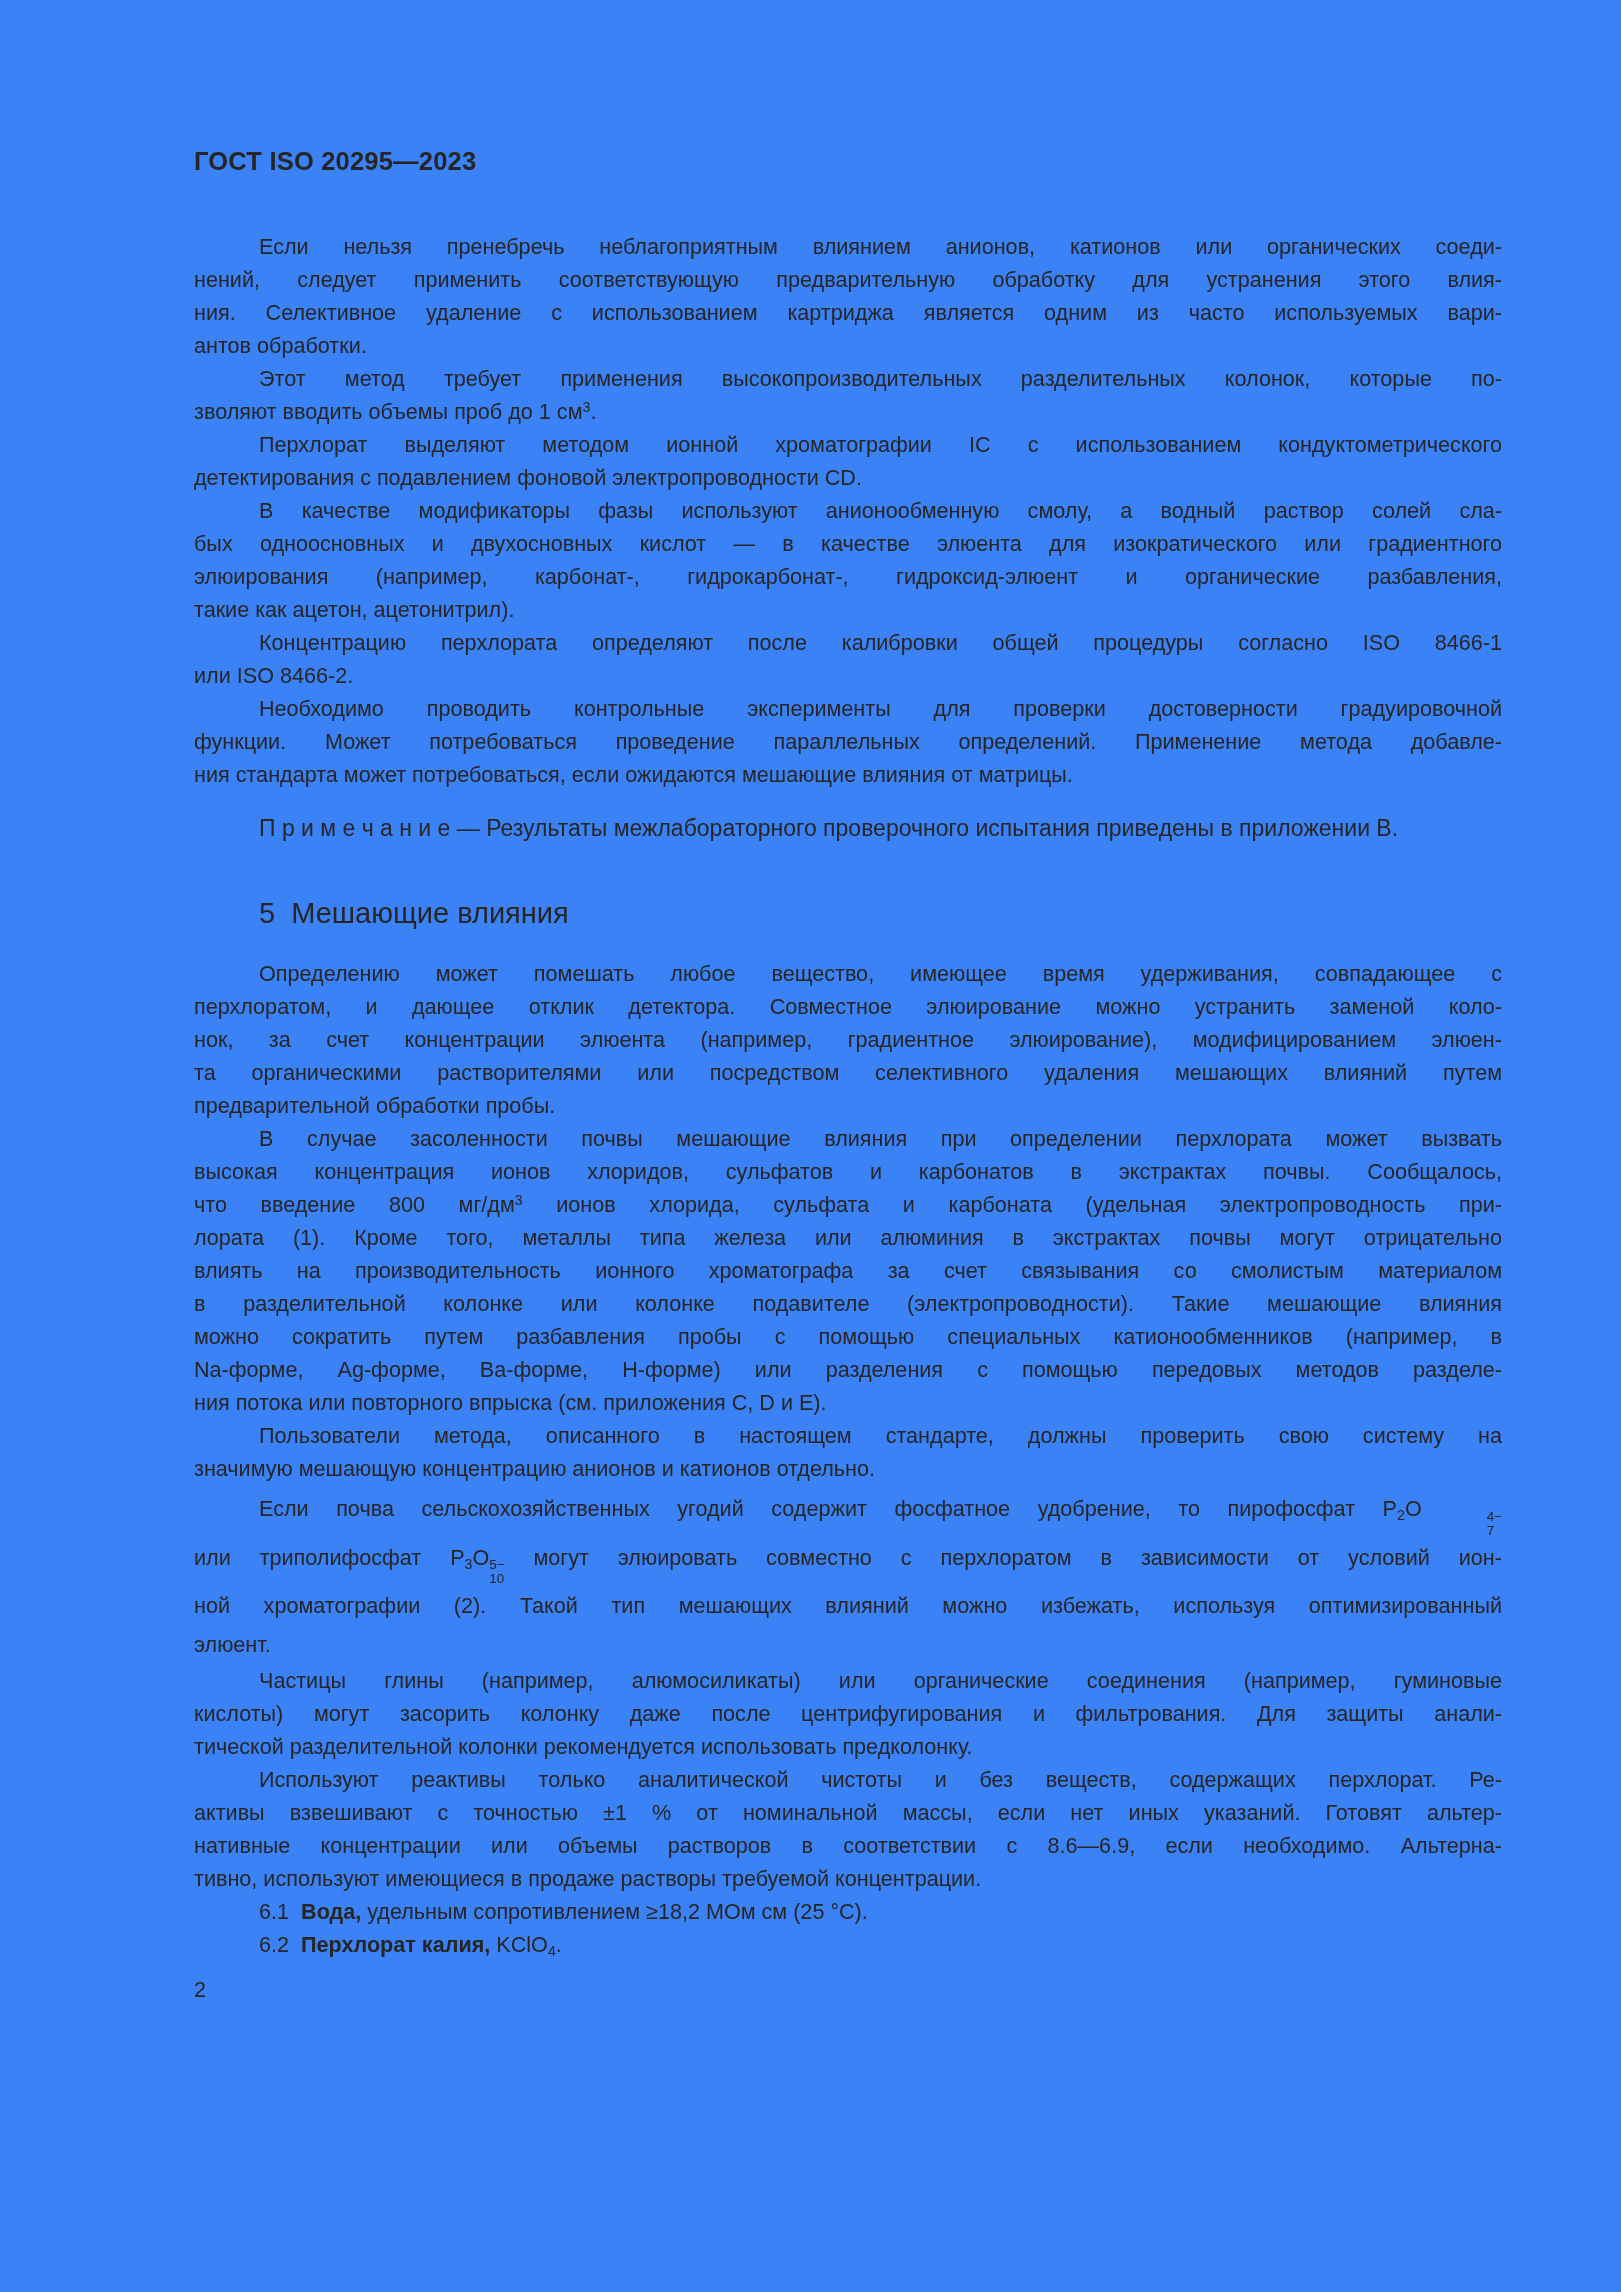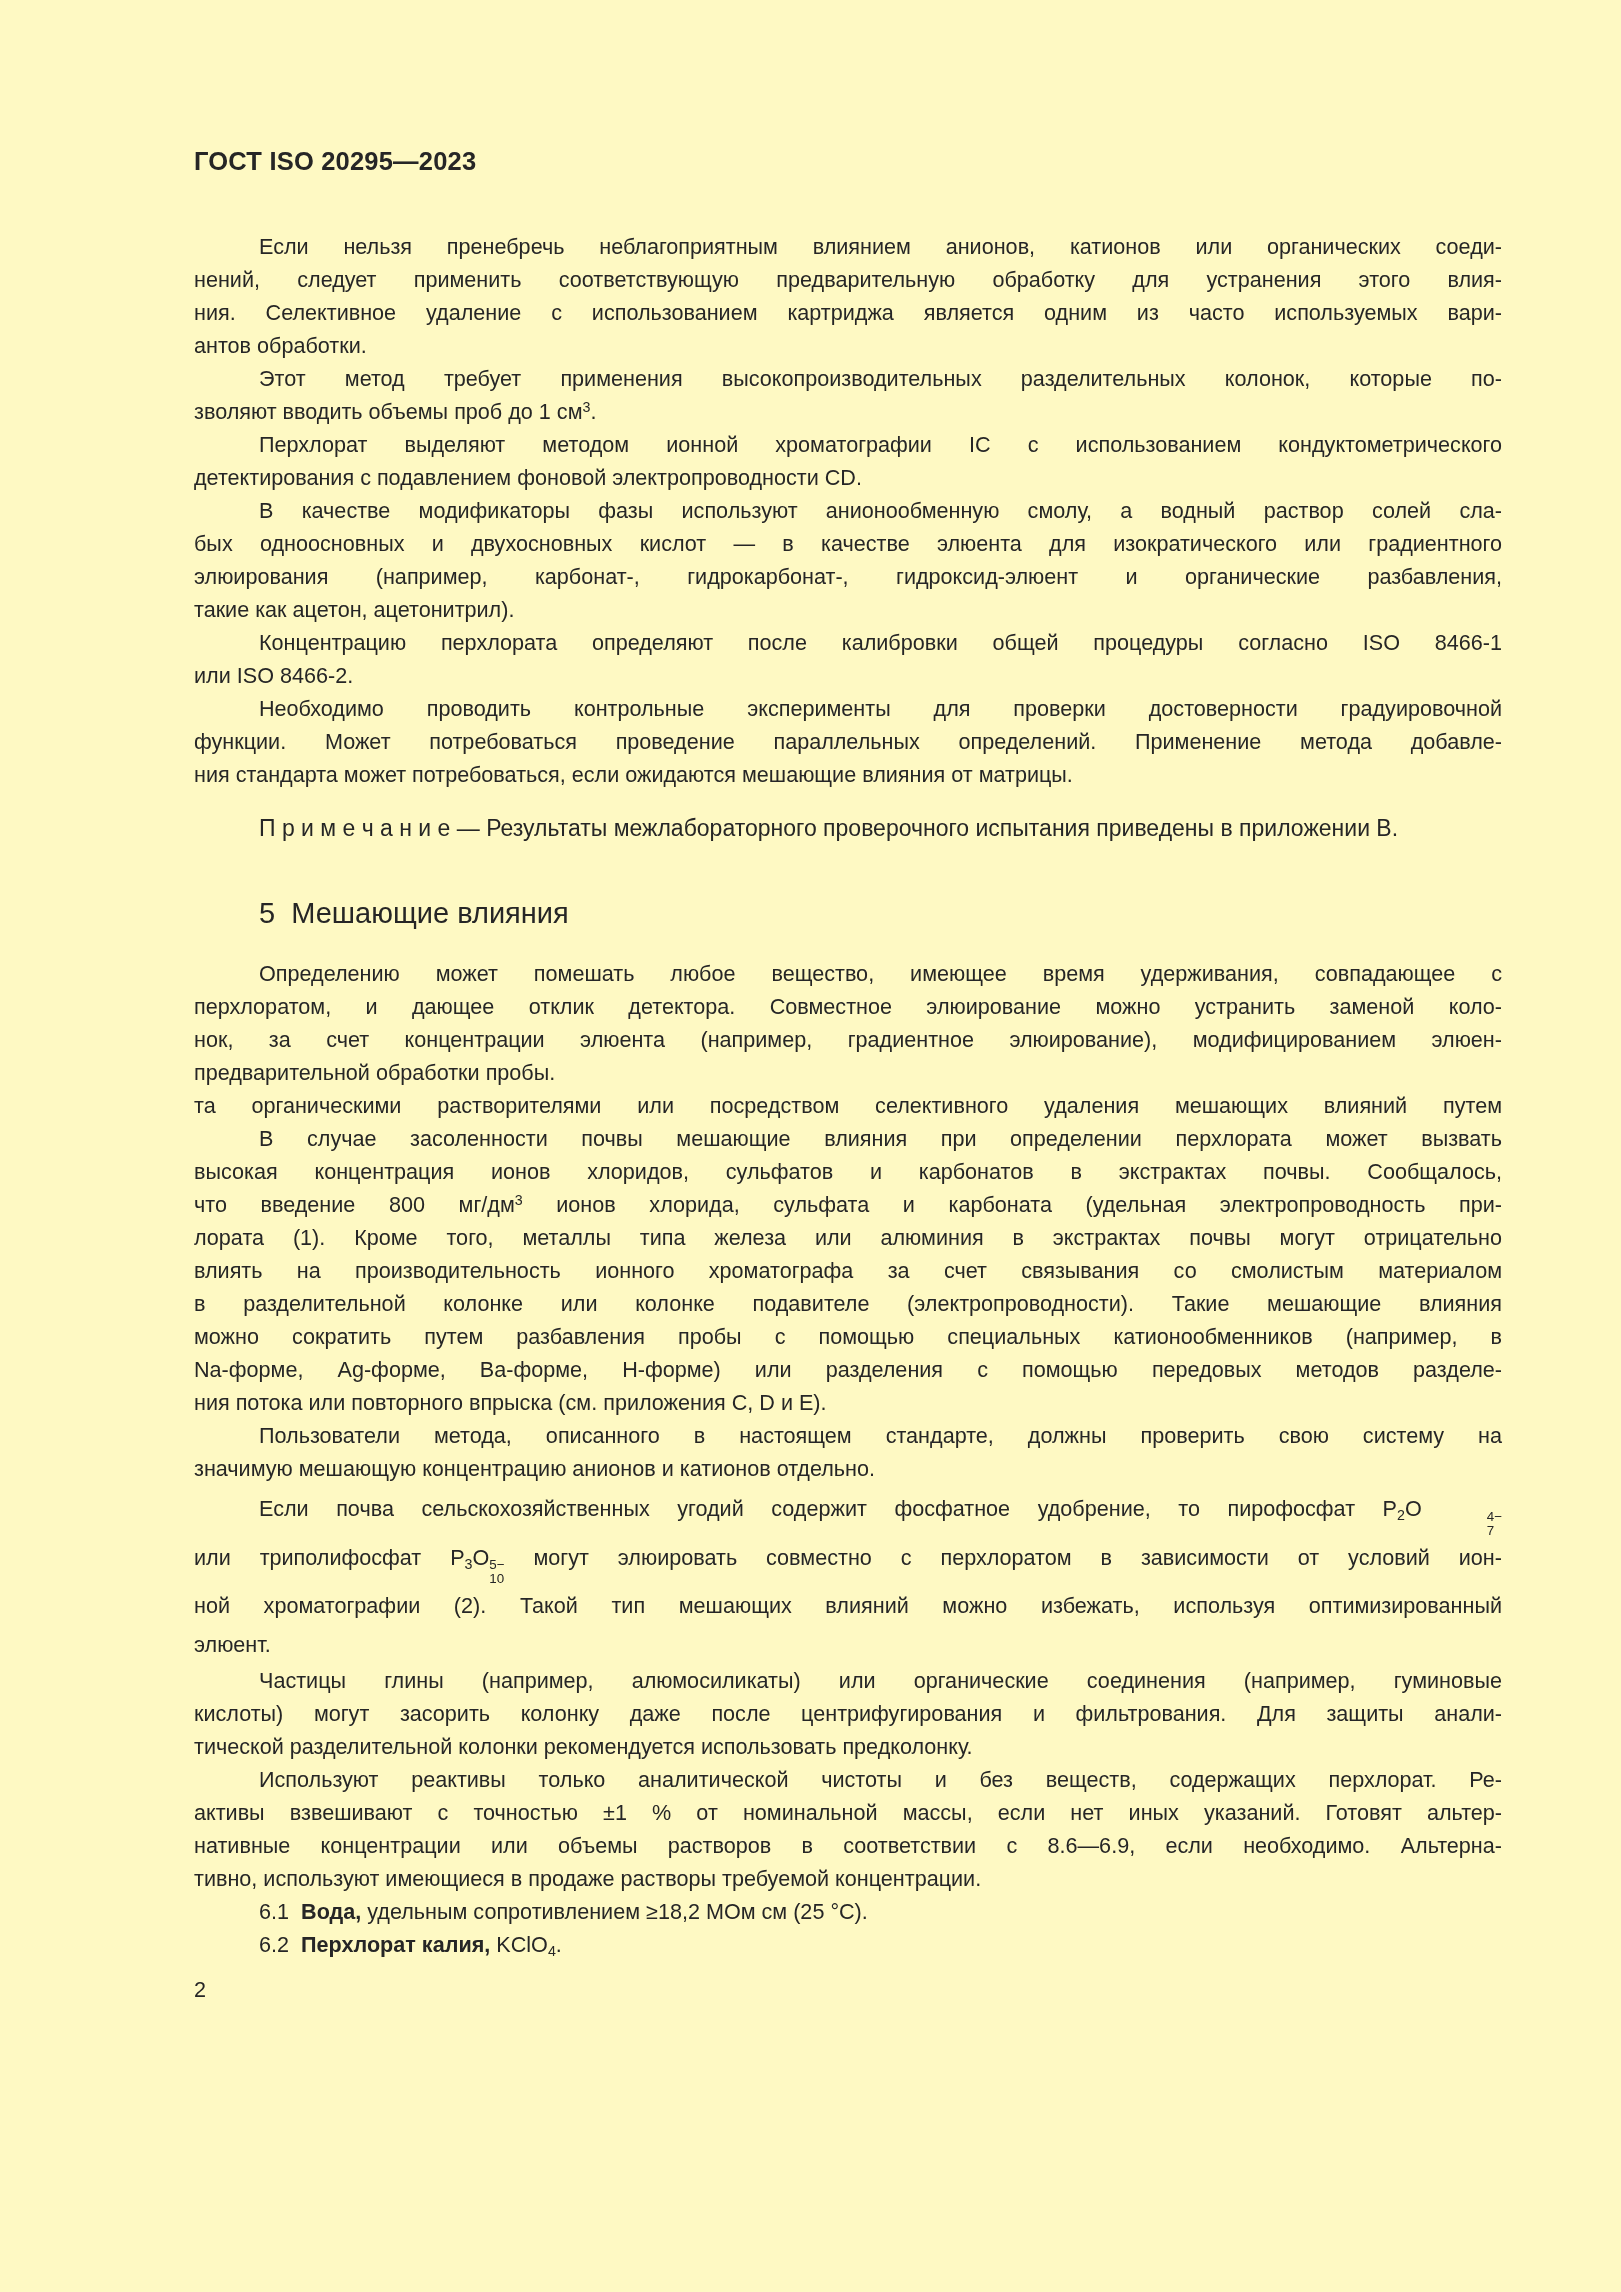--- a/index.html
+++ b/index.html
@@ -5,21 +5,21 @@
   html, body {
     margin: 0;
     padding: 0;
     background: #d8d8d8;
   }
   .page {
     position: relative;
     width: 1621px;
     height: 2293px;
     margin: 0 auto;
-    background: #fef9c3;
+    background: #3b82f6;
     color: #262626;
     font-family: "Liberation Sans", "DejaVu Sans", sans-serif;
     font-size: 21.6px;
     line-height: 33px;
     box-sizing: border-box;
     padding: 147px 119px 0 194px;
     overflow: hidden;
   }
   .doc-header {
     font-weight: 700;
@@ -114,22 +114,22 @@
       <div class="block note">
         <div class="line first last">П р и м е ч а н и е — Результаты межлабораторного проверочного испытания приведены в приложении В.</div>
       </div>
       <div class="block heading">
         <div class="line first last">5&nbsp; Мешающие влияния</div>
       </div>
       <div class="block paragraph">
         <div class="line first">Определению может помешать любое вещество, имеющее время удерживания, совпадающее с</div>
         <div class="line">перхлоратом, и дающее отклик детектора. Совместное элюирование можно устранить заменой коло-</div>
         <div class="line">нок, за счет концентрации элюента (например, градиентное элюирование), модифицированием элюен-</div>
+        <div class="line">та органическими растворителями или посредством селективного удаления мешающих влияний путем</div>
         <div class="line last">предварительной обработки пробы.</div>
-        <div class="line">та органическими растворителями или посредством селективного удаления мешающих влияний путем</div>
       </div>
       <div class="block paragraph">
         <div class="line first">В случае засоленности почвы мешающие влияния при определении перхлората может вызвать</div>
         <div class="line">высокая концентрация ионов хлоридов, сульфатов и карбонатов в экстрактах почвы. Сообщалось,</div>
         <div class="line">что введение 800 мг/дм<sup>3</sup> ионов хлорида, сульфата и карбоната (удельная электропроводность при-</div>
         <div class="line">лората (1). Кроме того, металлы типа железа или алюминия в экстрактах почвы могут отрицательно</div>
         <div class="line">влиять на производительность ионного хроматографа за счет связывания со смолистым материалом</div>
         <div class="line">в разделительной колонке или колонке подавителе (электропроводности). Такие мешающие влияния</div>
         <div class="line">можно сократить путем разбавления пробы с помощью специальных катионообменников (например, в</div>
         <div class="line">Na-форме, Ag-форме, Ba-форме, H-форме) или разделения с помощью передовых методов разделе-</div>

